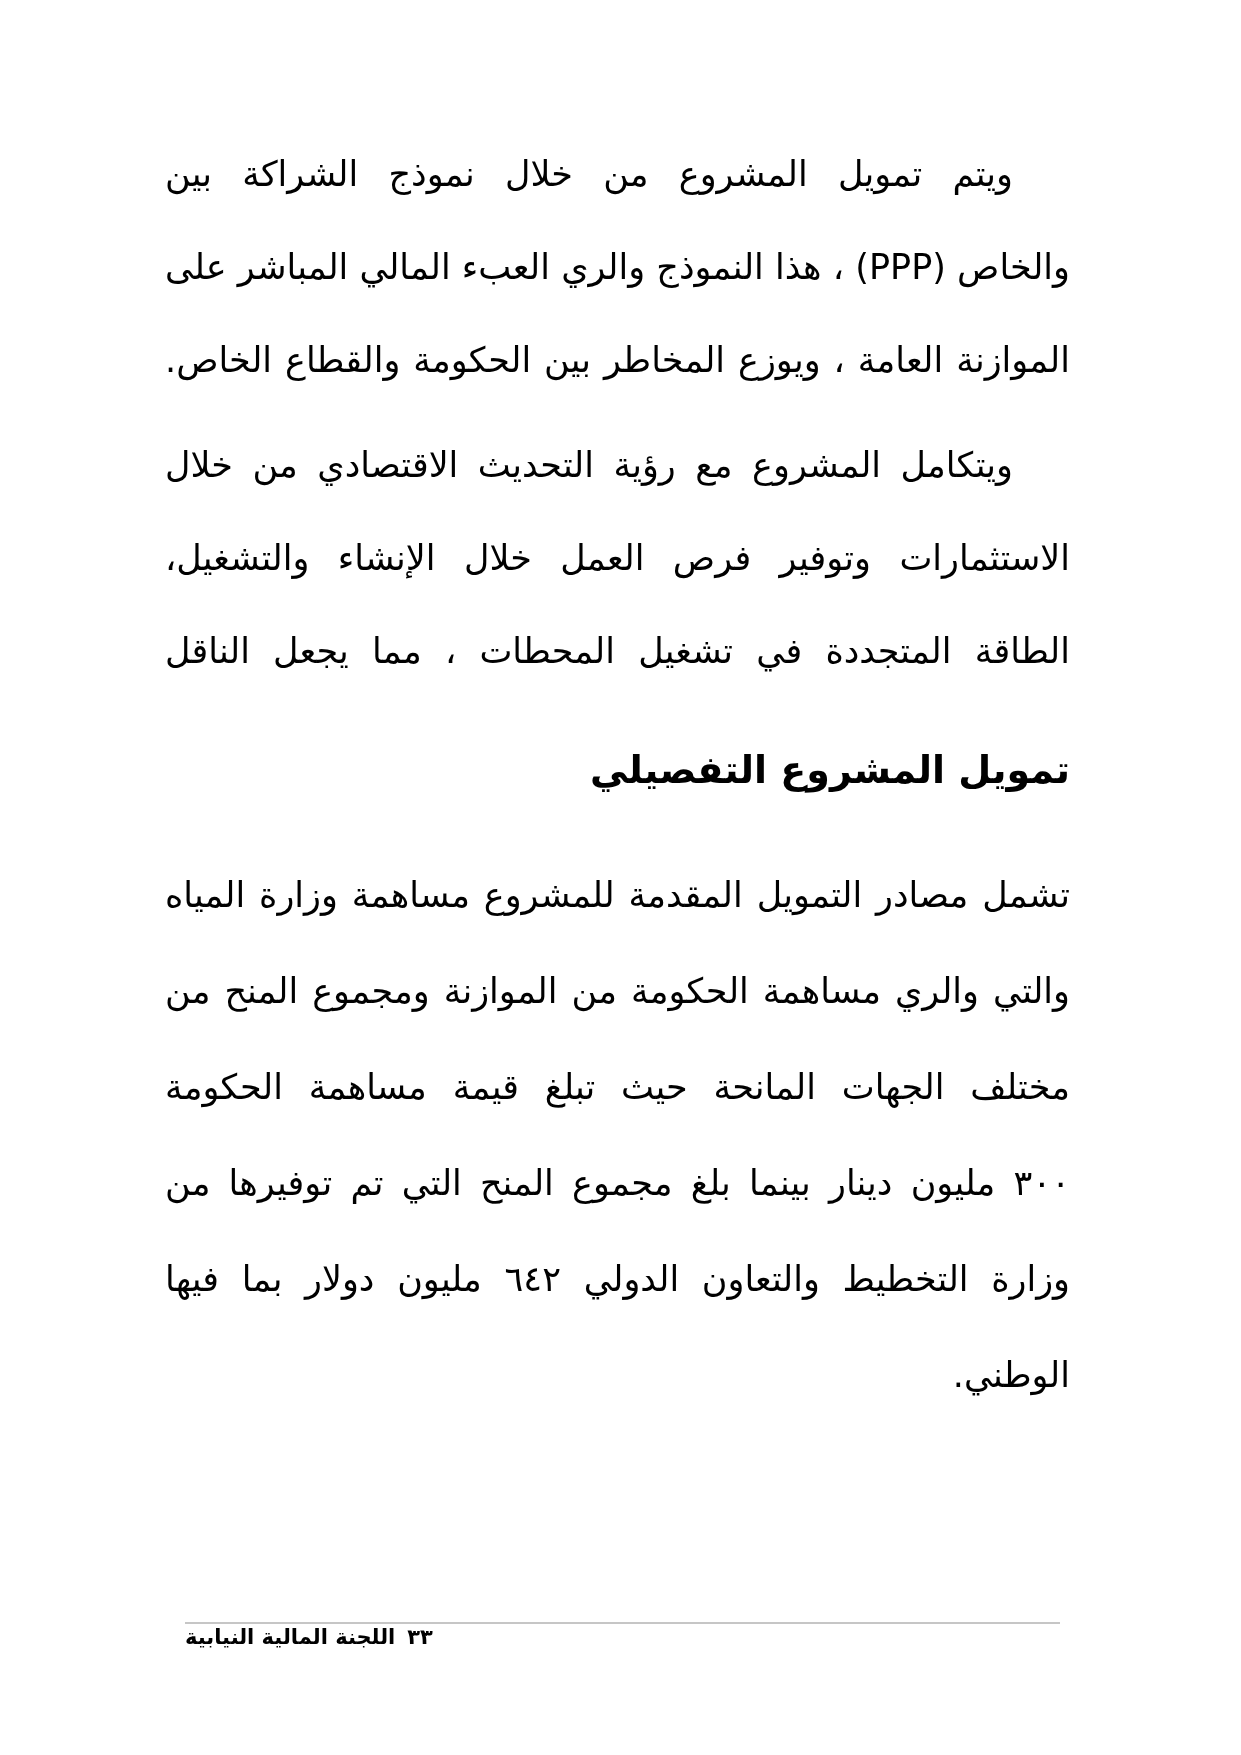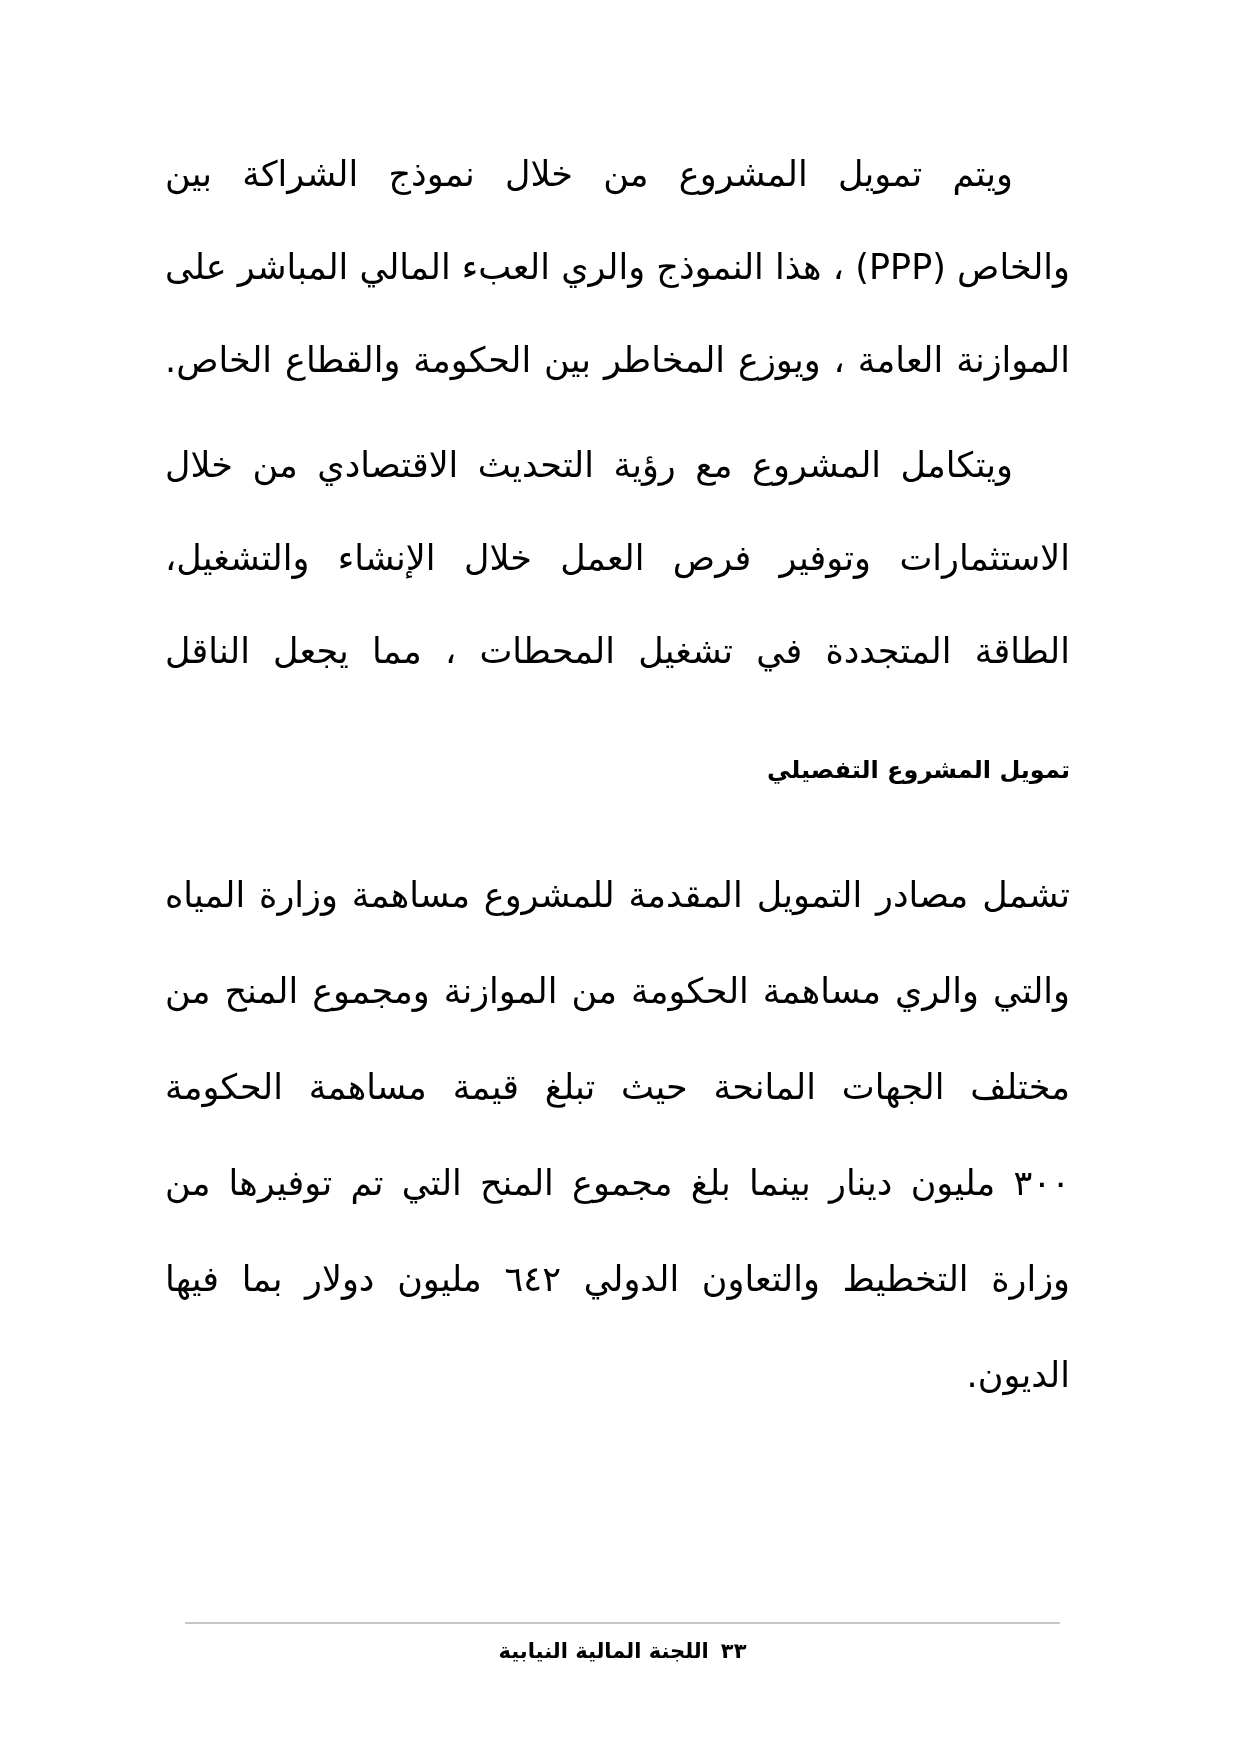--- a/index.html
+++ b/index.html
@@ -26,40 +26,40 @@
     line-height:93px;
     height:93px;
     text-align:justify;
     text-align-last:justify;
     overflow:hidden;
   }
   .para3 .line{line-height:96px;height:96px;}
   .line.indent{padding-right:57px;}
   .line.short{text-align-last:right;}
   .heading{
-    font-size:24px;
+    font-size:38px;
     font-weight:bold;
     line-height:93px;
     height:93px;
     margin:0 0 30px 0;
     text-align:right;
   }
   .page-footer{
     position:absolute;
     top:1622px;
     right:181px;
     left:185px;
   }
   .footer-rule{
     border-top:2px solid #c6c6c6;
     height:0;
   }
   .footer-text{
-    padding-top:14px;
-    text-align:center;
+    padding-top:0;
+    text-align:left;
     font-size:21px;
     font-weight:bold;
     line-height:1.25;
   }
   .footer-text .page-number{margin-left:12px;}
 </style>
 </head>
 <body>
 
 <div class="page">
@@ -79,21 +79,21 @@
       </section>
 
     <h2 class="heading">تمويل المشروع التفصيلي</h2>
 
     <section class="para para3">
         <div class="line">تشمل مصادر التمويل المقدمة للمشروع مساهمة وزارة المياه والري</div>
         <div class="line">والتي والري مساهمة الحكومة من الموازنة ومجموع المنح من</div>
         <div class="line">مختلف الجهات المانحة حيث تبلغ قيمة مساهمة الحكومة المباشرة</div>
         <div class="line">٣٠٠ مليون دينار بينما بلغ مجموع المنح التي تم توفيرها من خلال</div>
         <div class="line">وزارة التخطيط والتعاون الدولي ٦٤٢ مليون دولار بما فيها مبادلة</div>
-        <div class="line short">الديون.</div>
+        <div class="line short">الوطني.</div>
       </section>
 
   </main>
 
   <footer class="page-footer">
     <div class="footer-rule"></div>
     <div class="footer-text">
       <span class="page-number">٣٣</span><span>اللجنة المالية النيابية</span>
     </div>
   </footer>

